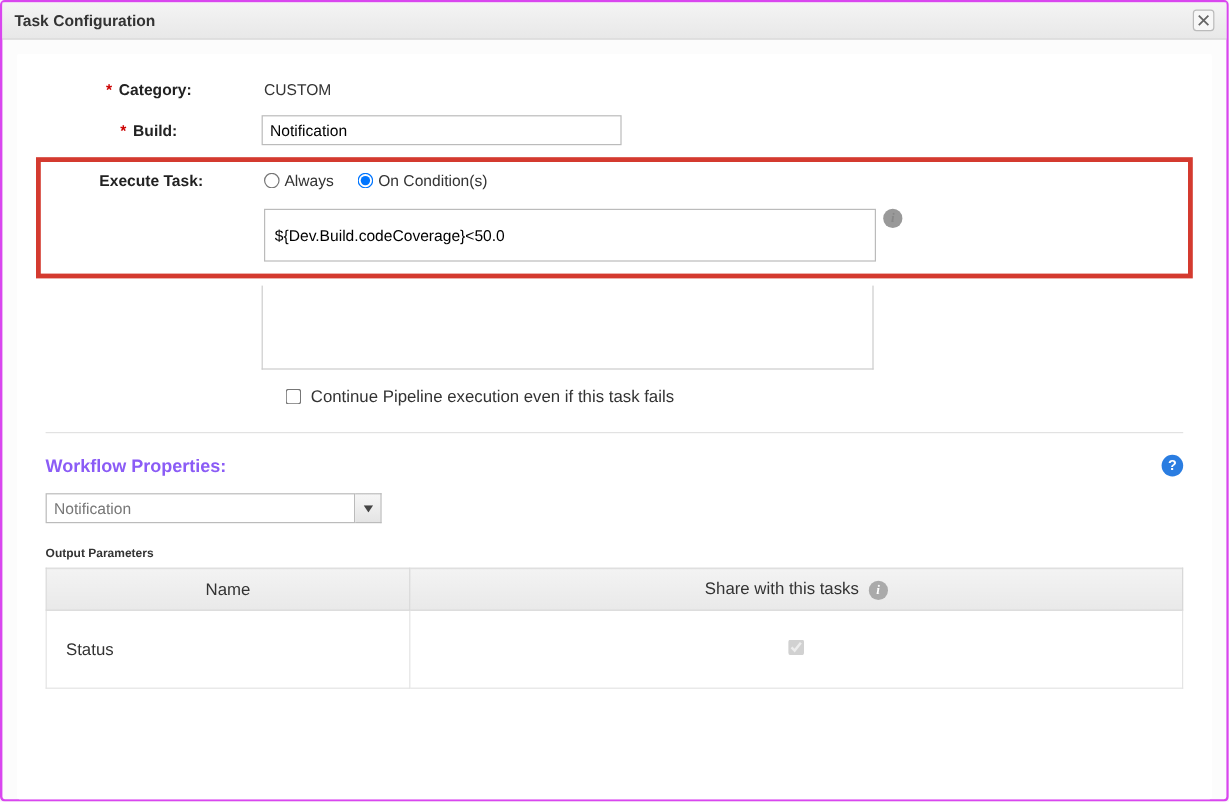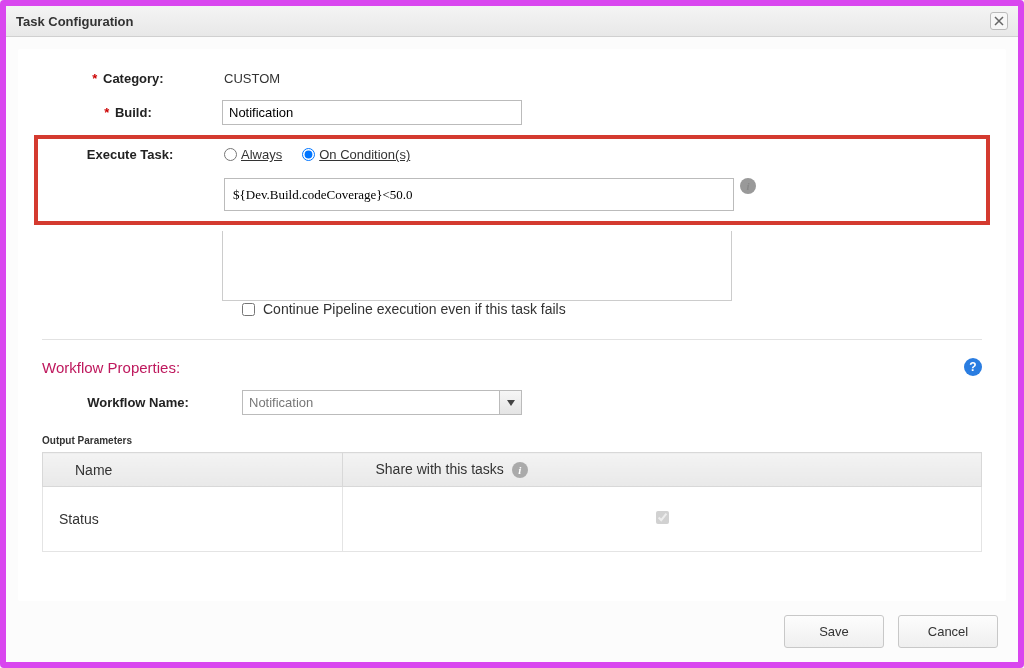--- a/index.html
+++ b/index.html
@@ -9,21 +9,21 @@
   color: #333;
   background: #f5f5f5;
   width: 1024px;
   height: 668px;
   overflow: hidden;
 }
 .dialog {
   width: 1024px;
   height: 668px;
   background: #fcfcfc;
-  border: 6px solid #d946ef;
+  border: 2px solid #d946ef;
   border-radius: 4px;
   position: relative;
   display: flex;
   flex-direction: column;
 }
 .titlebar {
   background: linear-gradient(#f4f4f4, #e8e8e8);
   border-bottom: 1px solid #d0d0d0;
   padding: 6px 10px;
   display: flex;
@@ -76,43 +76,42 @@
   width: 300px;
 }
 .highlight-box {
   border: 4px solid #d43a2f;
   padding: 8px 6px 10px 6px;
   margin: 0 -8px 6px -8px;
 }
 .radio-row {
   display: flex;
   gap: 6px;
-  text-decoration: underline;
 }
 .radio-row label {
   margin-right: 14px;
   display: inline-flex;
   align-items: center;
   gap: 4px;
 }
 input[type=radio] { margin: 0; }
 .cond-area {
   margin-left: 180px;
   margin-top: 10px;
   display: flex;
   align-items: flex-start;
   gap: 6px;
 }
 .cond-text {
   width: 510px;
-  height: 33px;
+  height: 44px;
   border: 1px solid #bbb;
   padding: 6px 8px;
   font-size: 13px;
-  font-family: Liberation Serif, serif;
+  font-family: Liberation Sans, sans-serif;
 }
 .cond-extra {
   margin-left: 180px;
   margin-top: 0;
   width: 510px;
   height: 70px;
   border: 1px solid #ccc;
   border-top: none;
   background: #fff;
 }
@@ -125,39 +124,40 @@
   font-style: italic;
   font-weight: bold;
   font-size: 11px;
   align-items: center; justify-content: center;
   font-family: Georgia, serif;
 }
 .chk-row {
   display: flex;
   align-items: center;
   margin-left: 180px;
+  margin-top: 14px;
   gap: 8px;
   font-size: 14px;
   padding-left: 20px;
 }
 .divider {
   border: none;
   border-top: 1px solid #e2e2e2;
   margin: 22px 0 18px 0;
 }
 .section-head {
   display: flex;
   justify-content: space-between;
   align-items: center;
   margin-bottom: 14px;
 }
 .section-head h3 {
   font-size: 15px;
-  font-weight: normal;
-  color: #be185d;
+  font-weight: bold;
+  color: #8b5cf6;
 }
 .help-icon {
   width: 18px; height: 18px;
   border-radius: 50%;
   background: #2a7de1;
   color: #fff;
   font-weight: bold;
   display: inline-flex;
   align-items: center; justify-content: center;
   font-size: 12px;
@@ -195,21 +195,21 @@
   font-size: 10px;
   margin-bottom: 6px;
 }
 .param-table {
   width: 100%;
   border: 1px solid #d8d8d8;
   border-collapse: collapse;
 }
 .param-table th {
   background: linear-gradient(#f3f3f3,#e9e9e9);
-  text-align: left;
+  text-align: center;
   font-weight: normal;
   padding: 8px 32px;
   border: 1px solid #d8d8d8;
   font-size: 14px;
   color: #333;
 }
 .param-table td {
   padding: 24px 16px;
   border: 1px solid #e4e4e4;
   font-size: 14px;
@@ -291,21 +291,20 @@
     </div>
 
     <hr class="divider">
 
     <div class="section-head">
       <h3>Workflow Properties:</h3>
       <span class="help-icon">?</span>
     </div>
 
     <div class="wf-name-row">
-      <div class="form-label">Workflow Name:</div>
       <div class="select-wrap">
         <input type="text" readonly="" value="Notification" style="">
         <div class="select-btn">
           <svg viewBox="0 0 8 6">
               <path d="M0 0 L8 0 L4 6 Z" fill="#444"></path>
             </svg>
         </div>
       </div>
     </div>
 
@@ -326,18 +325,14 @@
           <td>Status</td>
           <td class="share-cell">
             <input type="checkbox" checked="" disabled="" style="">
           </td>
         </tr>
       </tbody>
     </table>
 
   </div>
 
-  <div class="footer">
-    <button class="btn">Save</button>
-    <button class="btn">Cancel</button>
-  </div>
 
 </div>
 
 </body></html>

